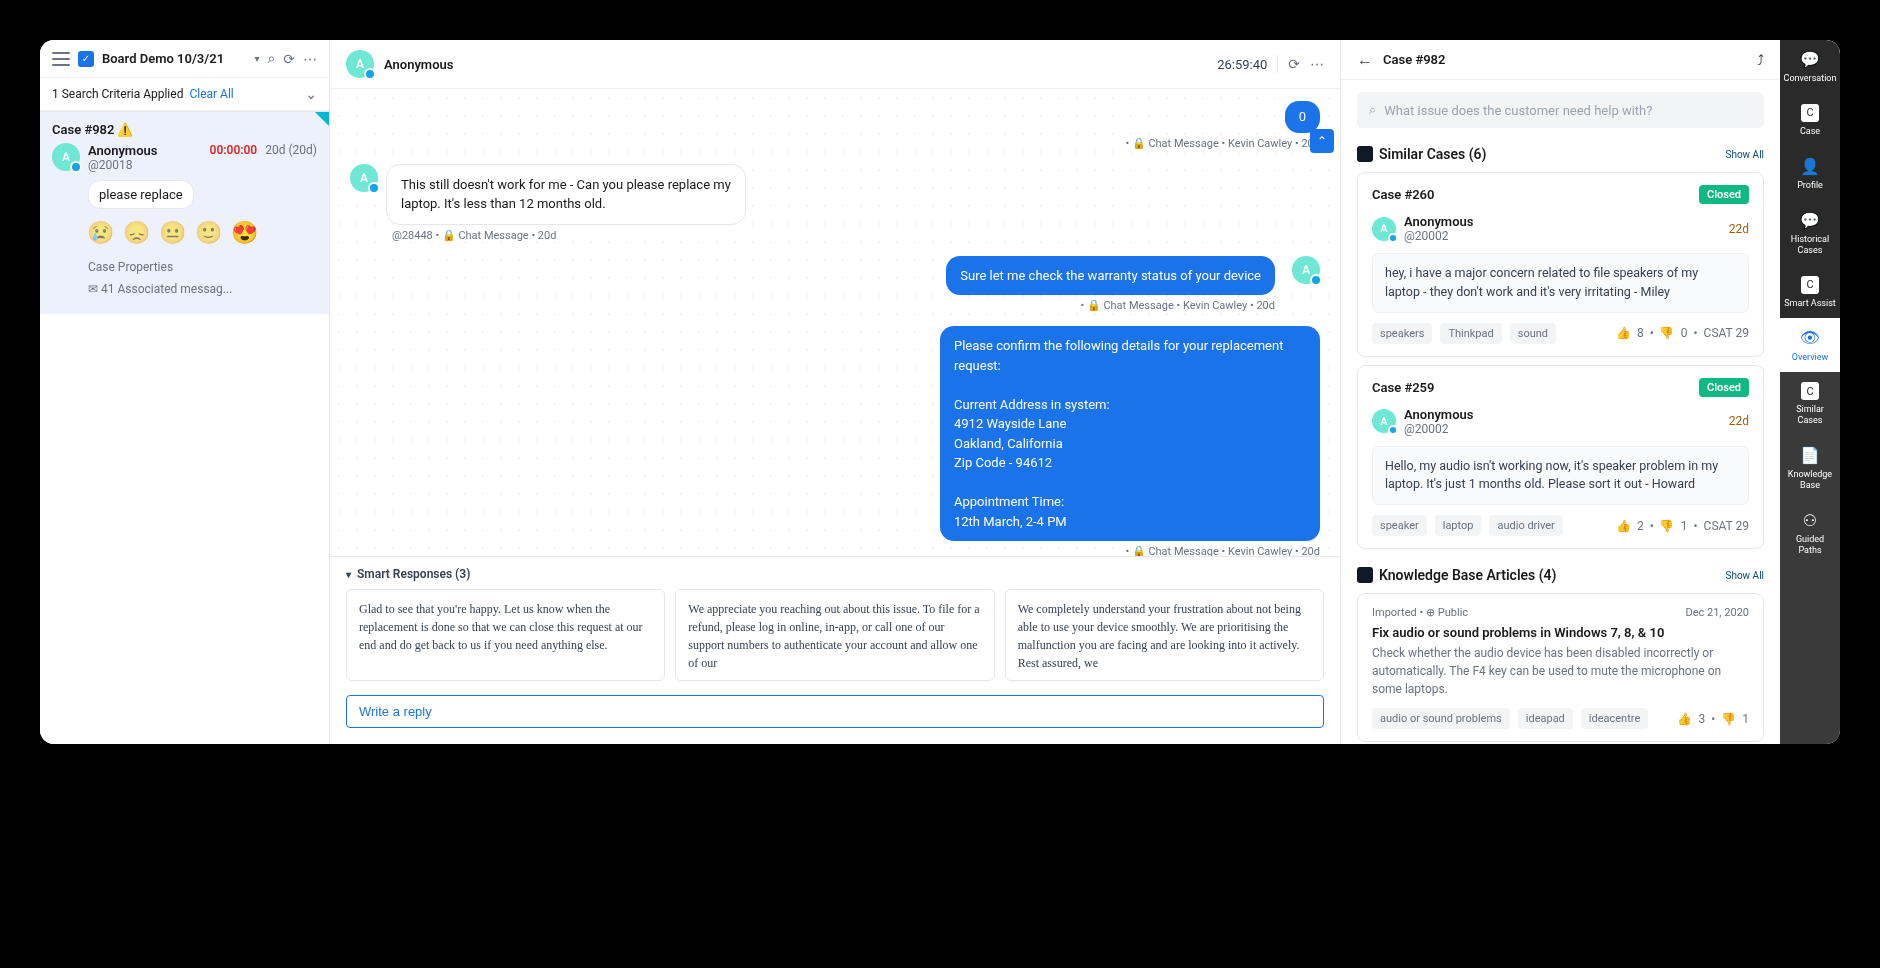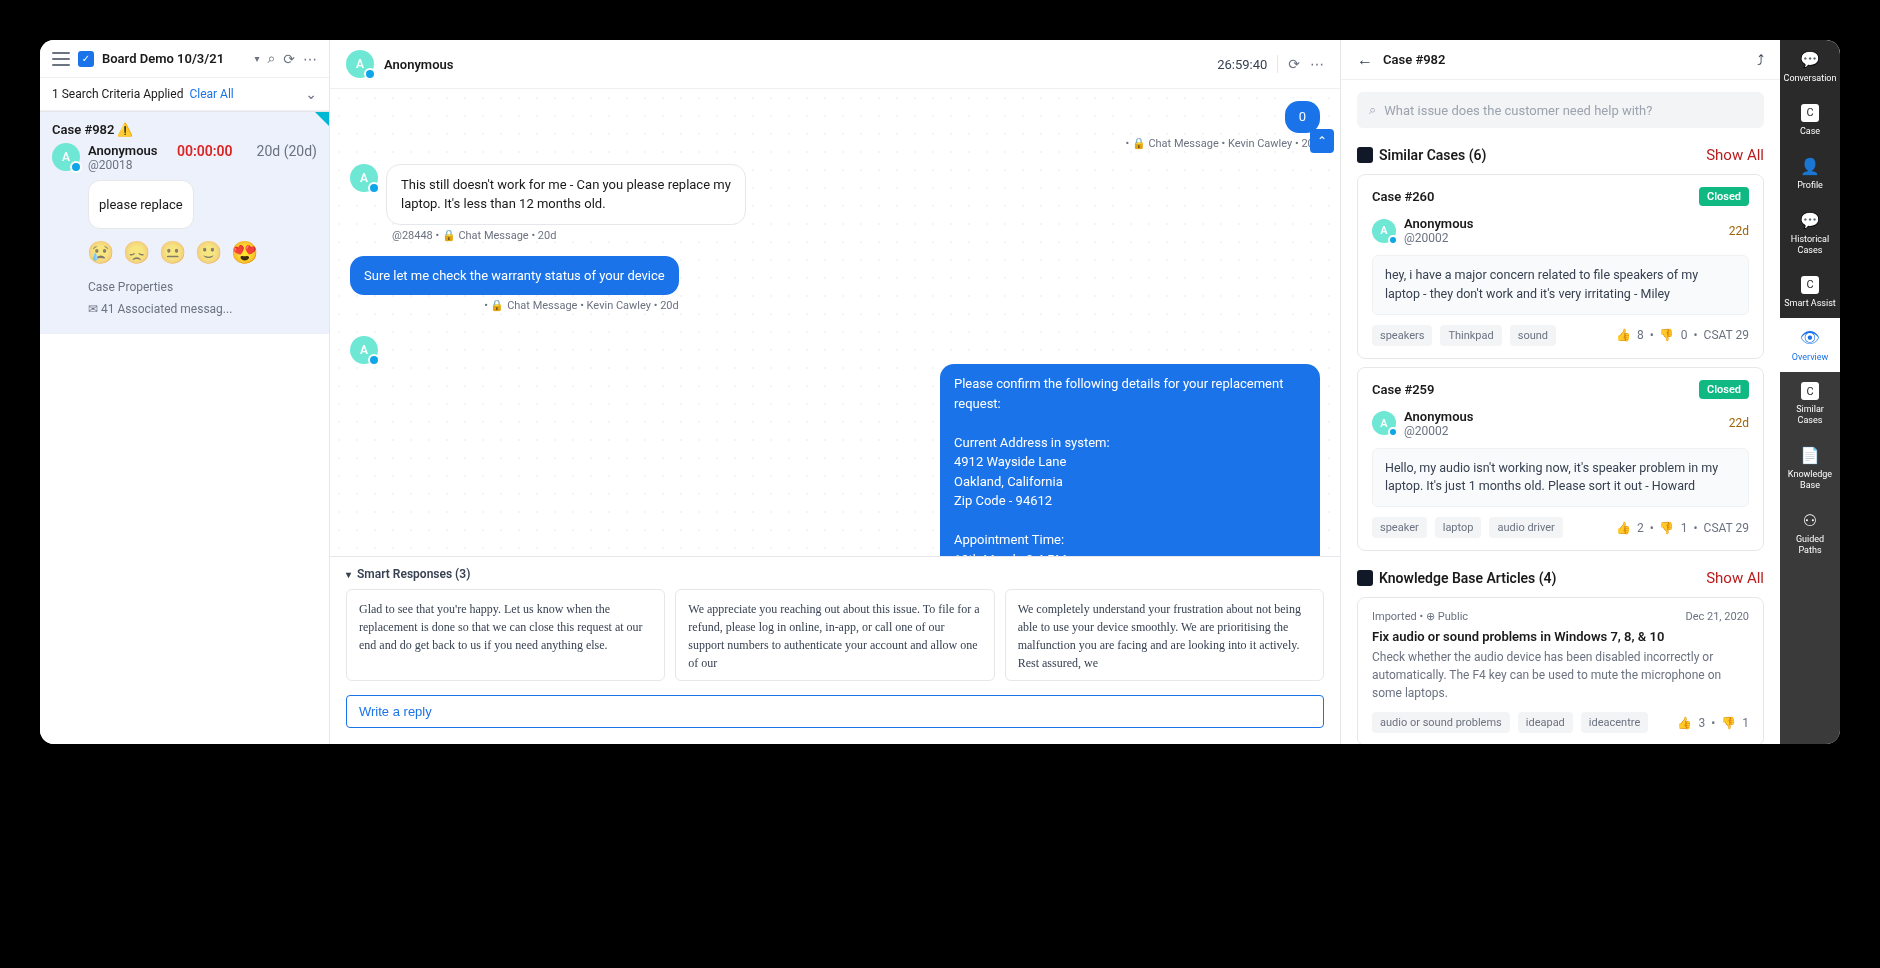--- a/index.html
+++ b/index.html
@@ -20,43 +20,43 @@
 .search-row .flex { flex: 1; }
 .case-card { background: #edf1fb; padding: 10px 12px 14px; border-top: 1px solid #e5e7eb; position: relative; }
 .case-title { font-weight: 600; font-size: 13px; margin-bottom: 6px; }
 .warn-icon { color: #f59e0b; }
 .case-row { display: flex; gap: 8px; align-items: flex-start; }
 .avatar { width: 28px; height: 28px; border-radius: 50%; background: #6ee7d4; color: #fff; display: flex; align-items: center; justify-content: center; font-size: 12px; font-weight: 600; position: relative; flex-shrink: 0; }
 .avatar .badge { position: absolute; bottom: -2px; right: -2px; width: 12px; height: 12px; border-radius: 50%; background: #0ea5e9; border: 2px solid #fff; }
 .case-meta { flex: 1; }
 .case-name { font-weight: 600; font-size: 13px; }
 .case-handle { color: #6b7280; font-size: 12px; }
-.case-time { display: flex; gap: 24px; font-size: 14px; color: #6b7280; }
+.case-time { display: flex; gap: 8px; font-size: 12px; color: #6b7280; }
 .red { color: #dc2626; font-weight: 600; }
-.chip { background: #fff; border: 1px solid #e5e7eb; padding: 16px 10px; border-radius: 12px; display: inline-block; margin: 8px 0 10px 36px; font-size: 13px; }
+.chip { background: #fff; border: 1px solid #e5e7eb; padding: 6px 10px; border-radius: 12px; display: inline-block; margin: 8px 0 10px 36px; font-size: 13px; }
 .emoji-row { display: flex; gap: 10px; padding-left: 36px; margin-bottom: 12px; font-size: 22px; }
 .emoji { width: 26px; height: 26px; border-radius: 50%; display: flex; align-items: center; justify-content: center; opacity: 0.6; }
 .emoji.active { opacity: 1; }
 .case-props { padding-left: 36px; color: #6b7280; font-size: 12px; line-height: 1.8; }
 
 
 .mid { flex: 1; display: flex; flex-direction: column; background: #fff; min-width: 0; }
 .mid-head { display: flex; align-items: center; gap: 10px; padding: 10px 16px; border-bottom: 1px solid #eef0f2; }
 .mid-head .name { font-weight: 600; flex: 1; }
 .timer { font-size: 13px; color: #374151; }
 .vline { width: 1px; height: 18px; background: #e5e7eb; }
 .conv { flex: 1; overflow-y: auto; padding: 12px 20px; position: relative; background-image: radial-gradient(#f3f4f6 1px, transparent 1px); background-size: 18px 18px; }
 .scroll-up { position: absolute; right: 6px; top: 40px; width: 24px; height: 24px; background: #1a73e8; border-radius: 4px; color: #fff; display: flex; align-items: center; justify-content: center; font-size: 12px; }
 .msg-right { display: flex; justify-content: flex-end; margin-bottom: 4px; }
 .bubble-blue { background: #1a73e8; color: #fff; padding: 10px 14px; border-radius: 14px; max-width: 380px; font-size: 13px; line-height: 1.5; white-space: pre-line; }
 .msg-meta { font-size: 11px; color: #6b7280; text-align: right; margin-bottom: 14px; }
 .msg-left { display: flex; gap: 8px; margin-bottom: 4px; }
 .bubble-white { background: #fff; border: 1px solid #e5e7eb; padding: 10px 14px; border-radius: 14px; max-width: 360px; font-size: 13px; line-height: 1.5; }
 .msg-meta-left { font-size: 11px; color: #6b7280; margin-left: 42px; margin-bottom: 14px; }
-.right-ava-wrap { display: flex; justify-content: flex-start; align-items: flex-start; gap: 10px; flex-direction: column; }
+.right-ava-wrap { display: flex; justify-content: flex-start; align-items: flex-start; gap: 17px; }
 .right-ava-wrap .avatar { order: 2; }
 
 .smart-resp { border-top: 1px solid #e5e7eb; padding: 10px 16px 6px; }
 .sr-title { font-size: 12px; font-weight: 600; color: #374151; margin-bottom: 8px; }
 .sr-title::before { content: "▾"; margin-right: 6px; font-size: 10px; }
 .sr-cards { display: flex; gap: 10px; font-family: Liberation Serif, serif; }
 .sr-card { flex: 1; border: 1px solid #e5e7eb; border-radius: 6px; padding: 10px 12px; font-size: 12px; line-height: 1.5; color: #374151; height: 92px; overflow: hidden; }
 .reply-box { margin: 8px 16px 16px; border: 1.5px solid #1a73e8; border-radius: 4px; padding: 8px 12px; }
 .reply-box input { border: none; outline: none; width: 100%; font-size: 13px; color: #1a73e8; }
 .reply-box input::placeholder { color: #1a73e8; }
@@ -65,21 +65,21 @@
 .right { width: 440px; border-left: 1px solid #e5e7eb; display: flex; flex-direction: column; background: #fff; }
 .right-head { display: flex; align-items: center; gap: 10px; padding: 10px 16px; border-bottom: 1px solid #eef0f2; }
 .right-head .back { font-size: 16px; color: #374151; cursor: pointer; }
 .right-head .title { font-weight: 600; flex: 1; }
 .share-icon { color: #374151; font-size: 14px; }
 .right-body { padding: 12px 16px 20px; overflow-y: auto; flex: 1; }
 .search-box { display: flex; align-items: center; gap: 8px; background: #f3f4f6; border-radius: 6px; padding: 10px 12px; color: #9ca3af; margin-bottom: 18px; }
 .sec-head { display: flex; align-items: center; justify-content: space-between; margin-bottom: 10px; }
 .sec-title { font-weight: 600; font-size: 14px; display: flex; align-items: center; gap: 6px; }
 .sec-icon { width: 16px; height: 16px; background: #111827; border-radius: 3px; display: inline-block; }
-.show-all { color: #b91c1c; font-size: 15px; cursor: pointer; }
+.show-all { color: #0c4a6e; font-size: 10px; cursor: pointer; }
 .sim-card { border: 1px solid #e5e7eb; border-radius: 8px; padding: 12px 14px; margin-bottom: 8px; }
 .sim-top { display: flex; align-items: center; justify-content: space-between; margin-bottom: 10px; }
 .sim-title { font-weight: 600; }
 .badge-closed { background: #10b981; color: #fff; font-size: 11px; font-weight: 600; padding: 3px 8px; border-radius: 4px; }
 .sim-user { display: flex; align-items: center; gap: 8px; margin-bottom: 10px; }
 .sim-name { font-weight: 600; font-size: 13px; }
 .sim-handle { color: #6b7280; font-size: 12px; }
 .sim-age { color: #a16207; font-size: 12px; margin-left: auto; }
 .sim-body { background: #f9fafb; border: 1px solid #f0f1f3; border-radius: 6px; padding: 10px 12px; font-size: 12.5px; line-height: 1.5; color: #374151; margin-bottom: 10px; }
 .tag-row { display: flex; align-items: center; gap: 8px; }

